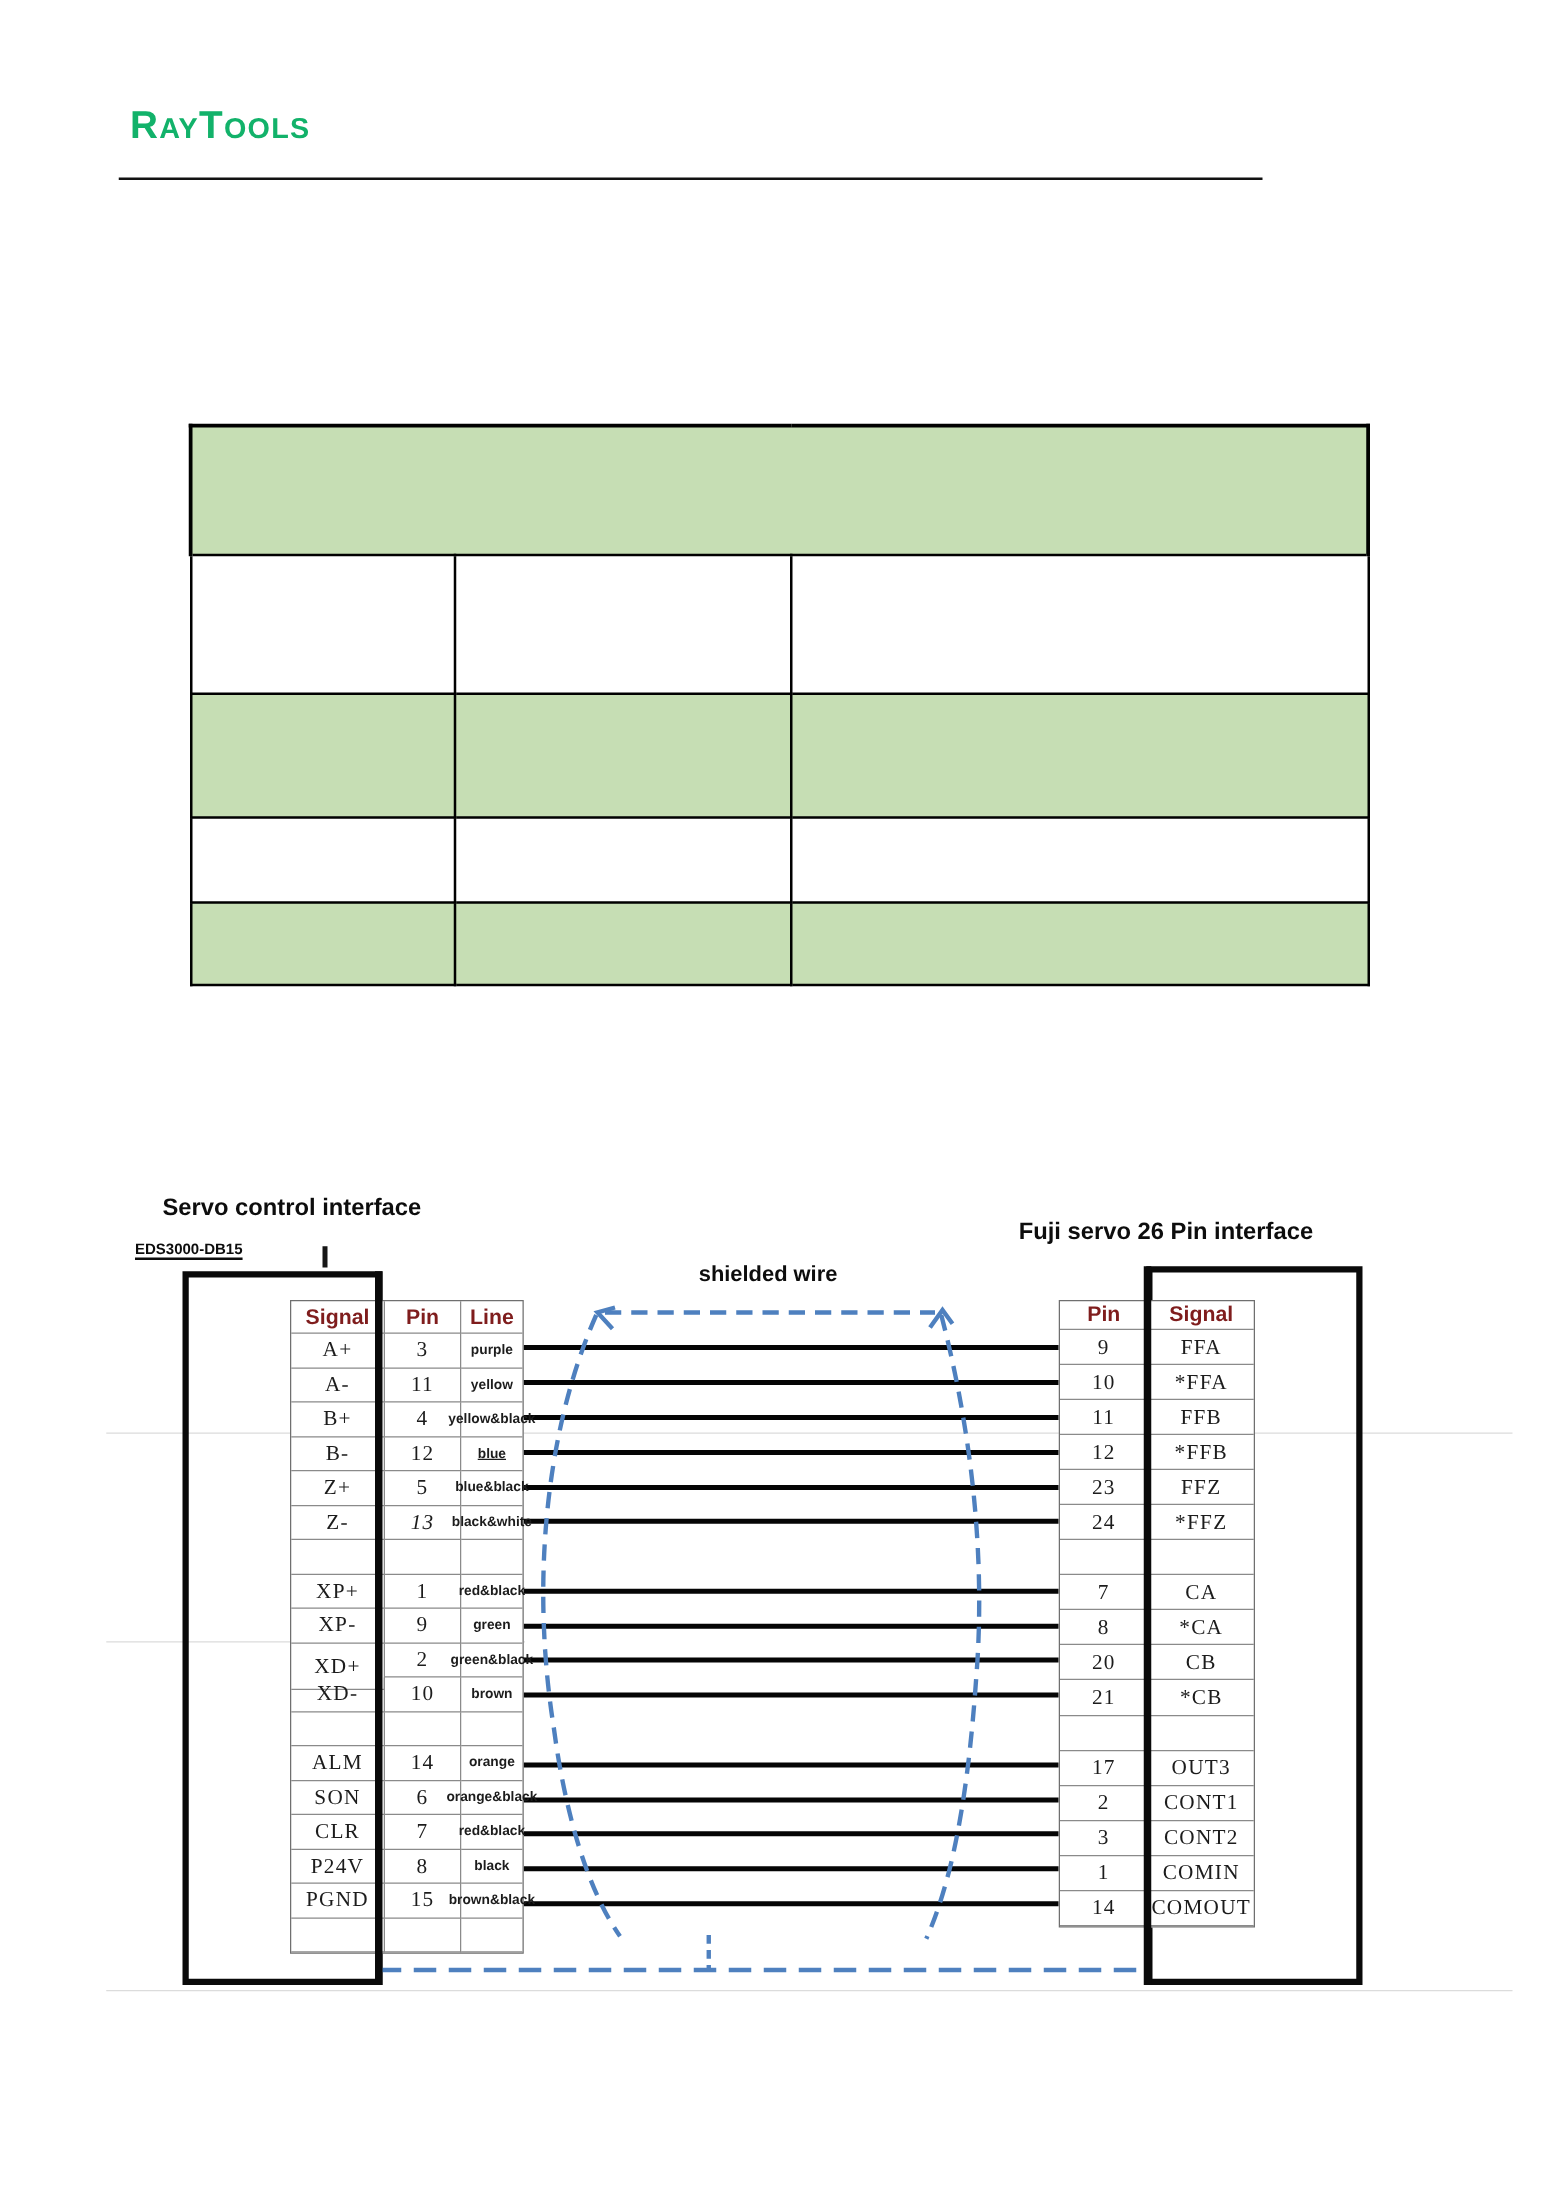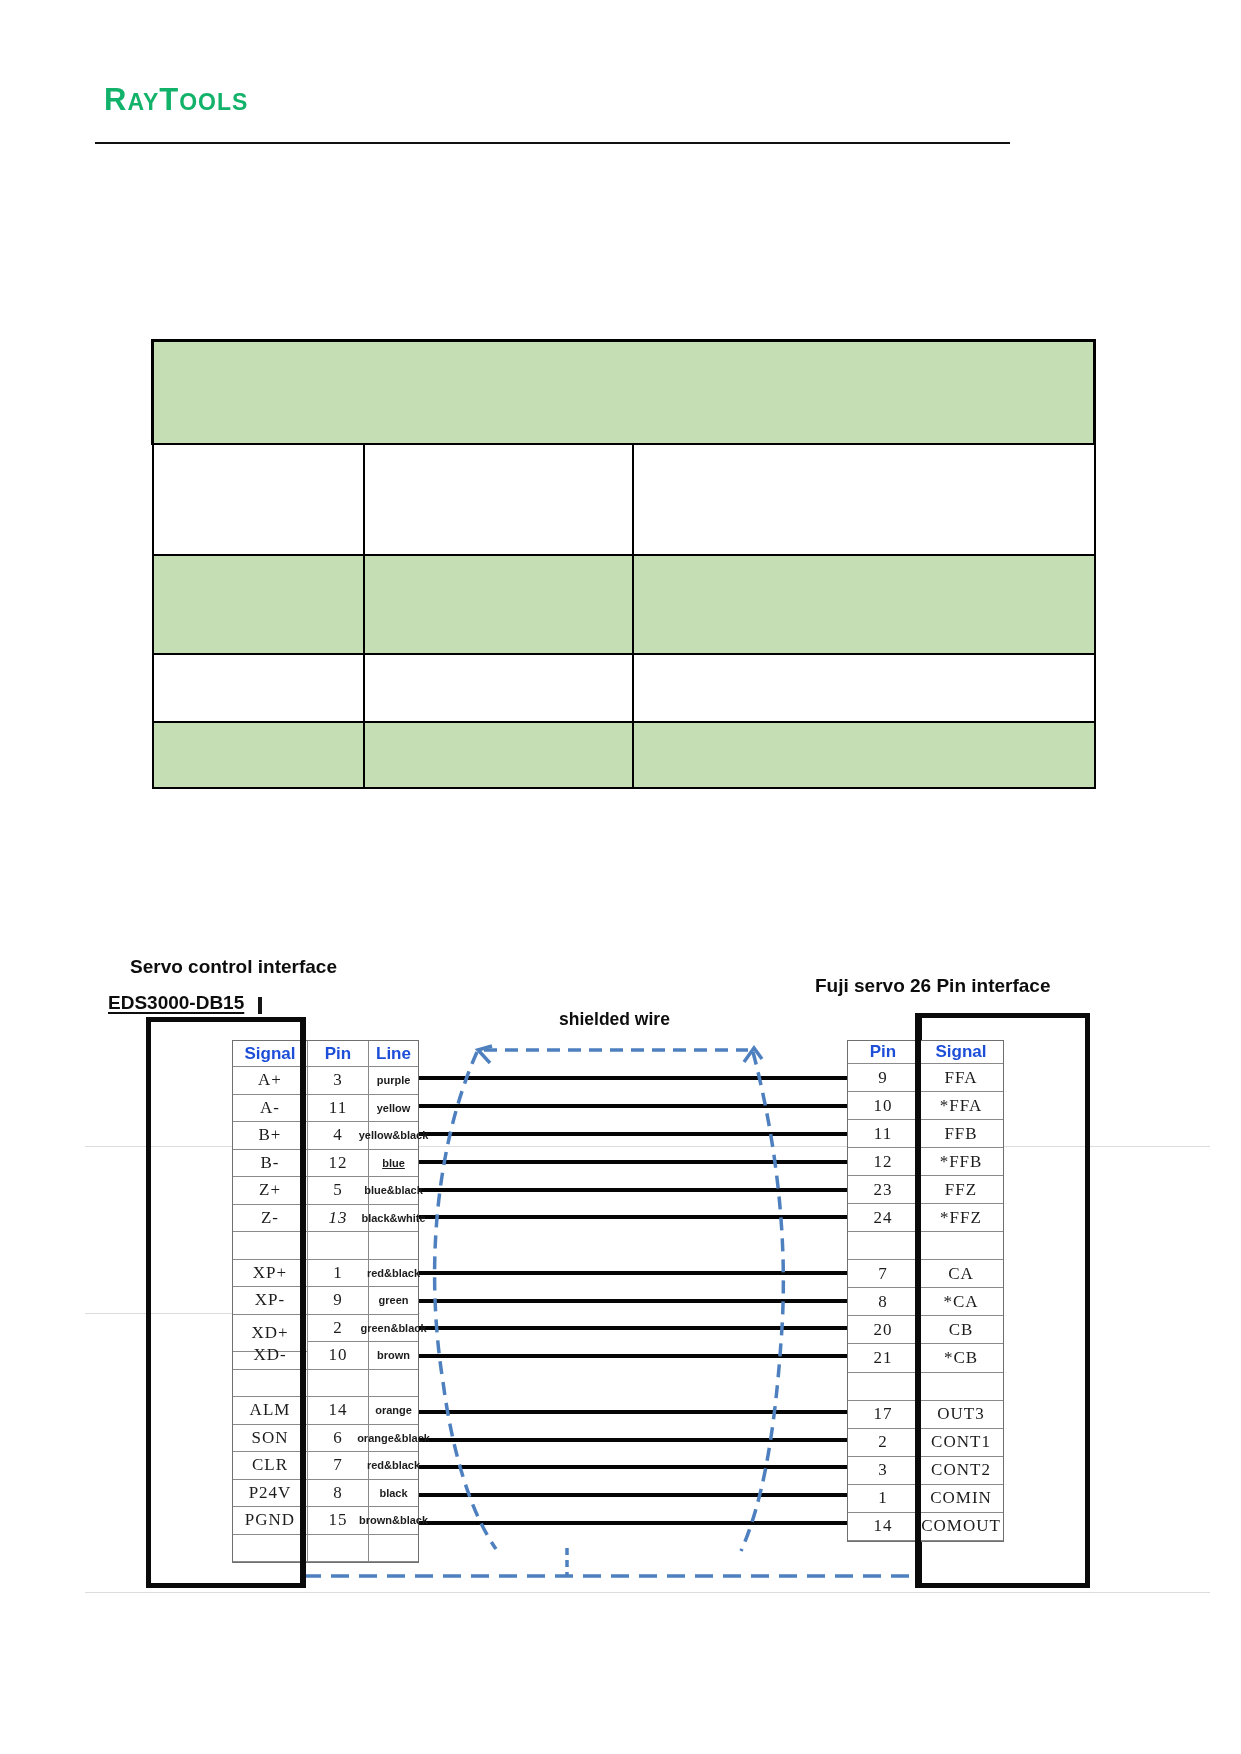--- a/index.html
+++ b/index.html
@@ -18,21 +18,21 @@
   .faint{position:absolute;background:#dcdcdc;height:1px;z-index:0;}
   
   .conn-rect{position:absolute;border:5px solid #0a0a0a;background:transparent;box-sizing:border-box;z-index:1;}
   .conn-bar{position:absolute;width:6px;background:#0a0a0a;z-index:5;}
   
   .dtable{position:absolute;background:#fff;border:1px solid #6f6f6f;box-sizing:content-box;z-index:3;}
   .drow{display:flex;}
   .dcell{box-sizing:border-box;border-right:1px solid #8a8a8a;border-bottom:1px solid #8a8a8a;
          display:flex;align-items:center;justify-content:center;overflow:visible;color:#1c1c1c;}
   .dcell:last-child{border-right:none;}
-  .dhead{font-weight:bold;font-size:17px;font-family:"Liberation Sans",sans-serif;color:#1d4ed8;}
+  .dhead{font-weight:bold;font-size:17px;font-family:"Liberation Sans",sans-serif;color:#7f1d1d;}
   .val{font-family:"Liberation Serif",serif;font-size:17px;letter-spacing:1px;}
   .linecol{font-size:11px;font-weight:bold;white-space:nowrap;font-family:"Liberation Sans",sans-serif;}
   
   .wire{position:absolute;left:417px;width:430px;height:4px;background:#050505;z-index:2;}
   
   .dlabel{position:absolute;font-weight:bold;color:#0d0d0d;white-space:nowrap;z-index:6;}
   #eds-label{text-decoration:underline;text-decoration-thickness:2px;text-underline-offset:3px;}
   #eds-stub{position:absolute;left:258px;top:997px;width:4px;height:17px;background:#161616;z-index:6;}
   #shield-svg{position:absolute;left:0;top:0;z-index:4;pointer-events:none;}
 </style>
@@ -70,21 +70,21 @@
           <td style="width: 460px; background: rgb(198, 222, 180);"></td>
         </tr>
       </tbody>
     </table>
 
   <div class="faint" style="left:85px;top:1146px;width:1125px;"></div>
   <div class="faint" style="left:85px;top:1313px;width:335px;"></div>
   <div class="faint" style="left:85px;top:1592px;width:1125px;"></div>
 
   <div class="dlabel" style="left:130px;top:956px;font-size:19px;">Servo control interface</div>
-  <div class="dlabel" id="eds-label" style="left:108px;top:992px;font-size:19px;">EDS3000-DB15</div>
+  <div class="dlabel" id="eds-label" style="left:108px;top:992px;font-size:12px;">EDS3000-DB15</div>
   <div id="eds-stub"></div>
   <div class="dlabel" style="left:815px;top:975px;font-size:19px;">Fuji servo 26 Pin interface</div>
   <div class="dlabel" style="left:559px;top:1009px;font-size:17.5px;">shielded wire</div>
 
   <div class="conn-rect" style="left:146px;top:1017px;width:160px;height:571px;"></div>
   <div class="conn-rect" style="left:917px;top:1013px;width:173px;height:575px;"></div>
 
   <div id="wires">
       <div class="wire" style="top: 1076px; background: rgb(5, 5, 5);"></div>
       <div class="wire" style="top: 1104px; background: rgb(5, 5, 5);"></div>

